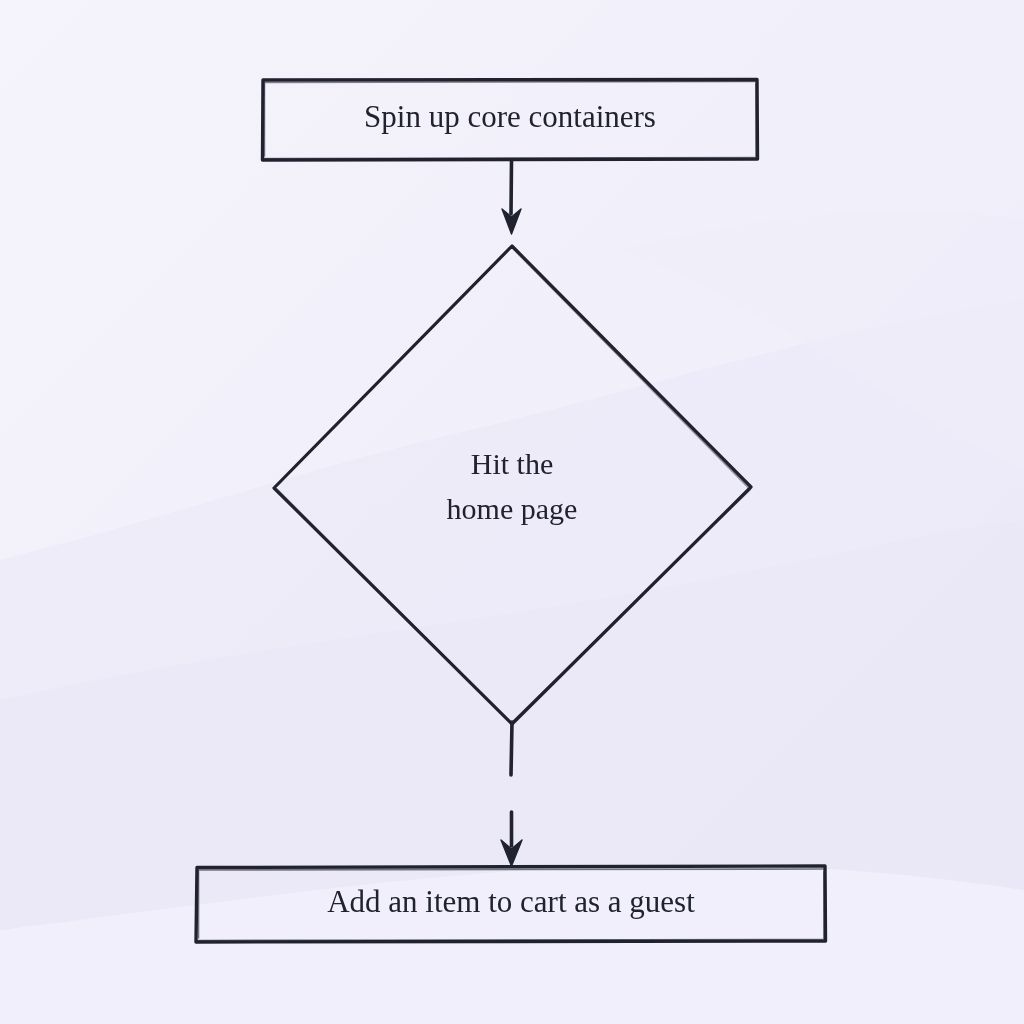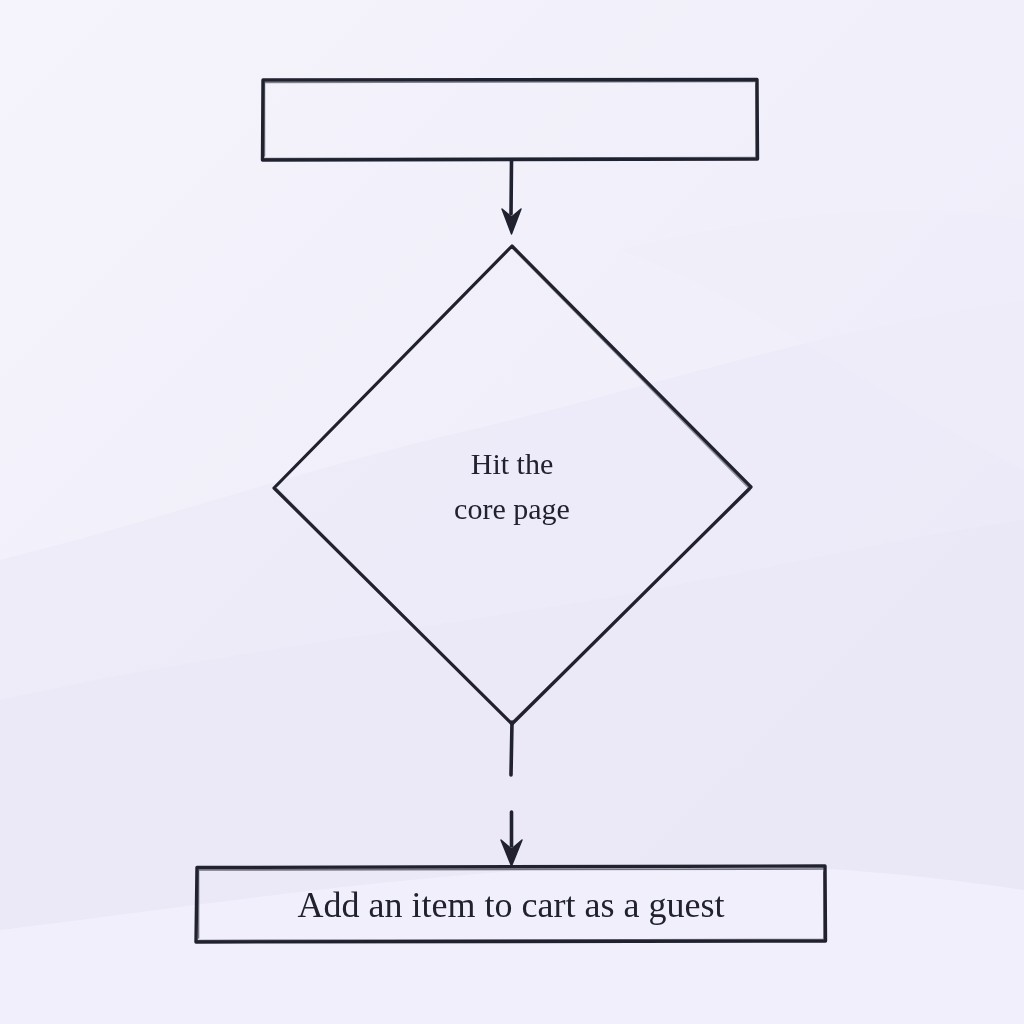--- a/index.html
+++ b/index.html
@@ -52,21 +52,21 @@
     left: 330px;
     top: 441px;
     width: 364px;
     font-size: 30px;
     line-height: 1.5;
   }
   #bottom-box-label {
     left: 196px;
     top: 884px;
     width: 630px;
-    font-size: 36px;
+    font-size: 31px;
   }
   #edge-label {
     position: absolute;
     left: 340px;
     top: 774px;
     width: 226px;
     text-align: center;
     font-size: 30px;
     color: #21222f;
     background: transparent;
@@ -114,20 +114,21 @@
       <path d="M511.5,812 L511.5,846" stroke="#21222f" stroke-width="3.6" stroke-linecap="round" fill="none"></path>
       <path d="M501,840 L511.5,866 L522,840 L511.5,849 Z" fill="#21222f" stroke="#21222f" stroke-width="1.4" stroke-linejoin="round"></path>
     </g>
 
     <g>
       <path d="M197,867.5 L825,866 L825.5,941 L196,942 Z" fill="none" stroke="#21222f" stroke-width="3.4" stroke-linejoin="round" stroke-linecap="round"></path>
       <path d="M199,870 L823,869 M824,872 L824,939 M823,939.5 L198,940.5 M198.5,938 L198.5,871" fill="none" stroke="#21222f" stroke-width="1.6" opacity="0.6" stroke-linecap="round"></path>
     </g>
   </svg>
 
+  <div class="node-label" id="top-box-label">Spin up core containers</div>
 
   <div class="node-label" id="decision-label">Hit the
-core page</div>
+home page</div>
 
 
   <div class="node-label" id="bottom-box-label">Add an item to cart as a guest</div>
 
 </div>
 
 </body></html>

